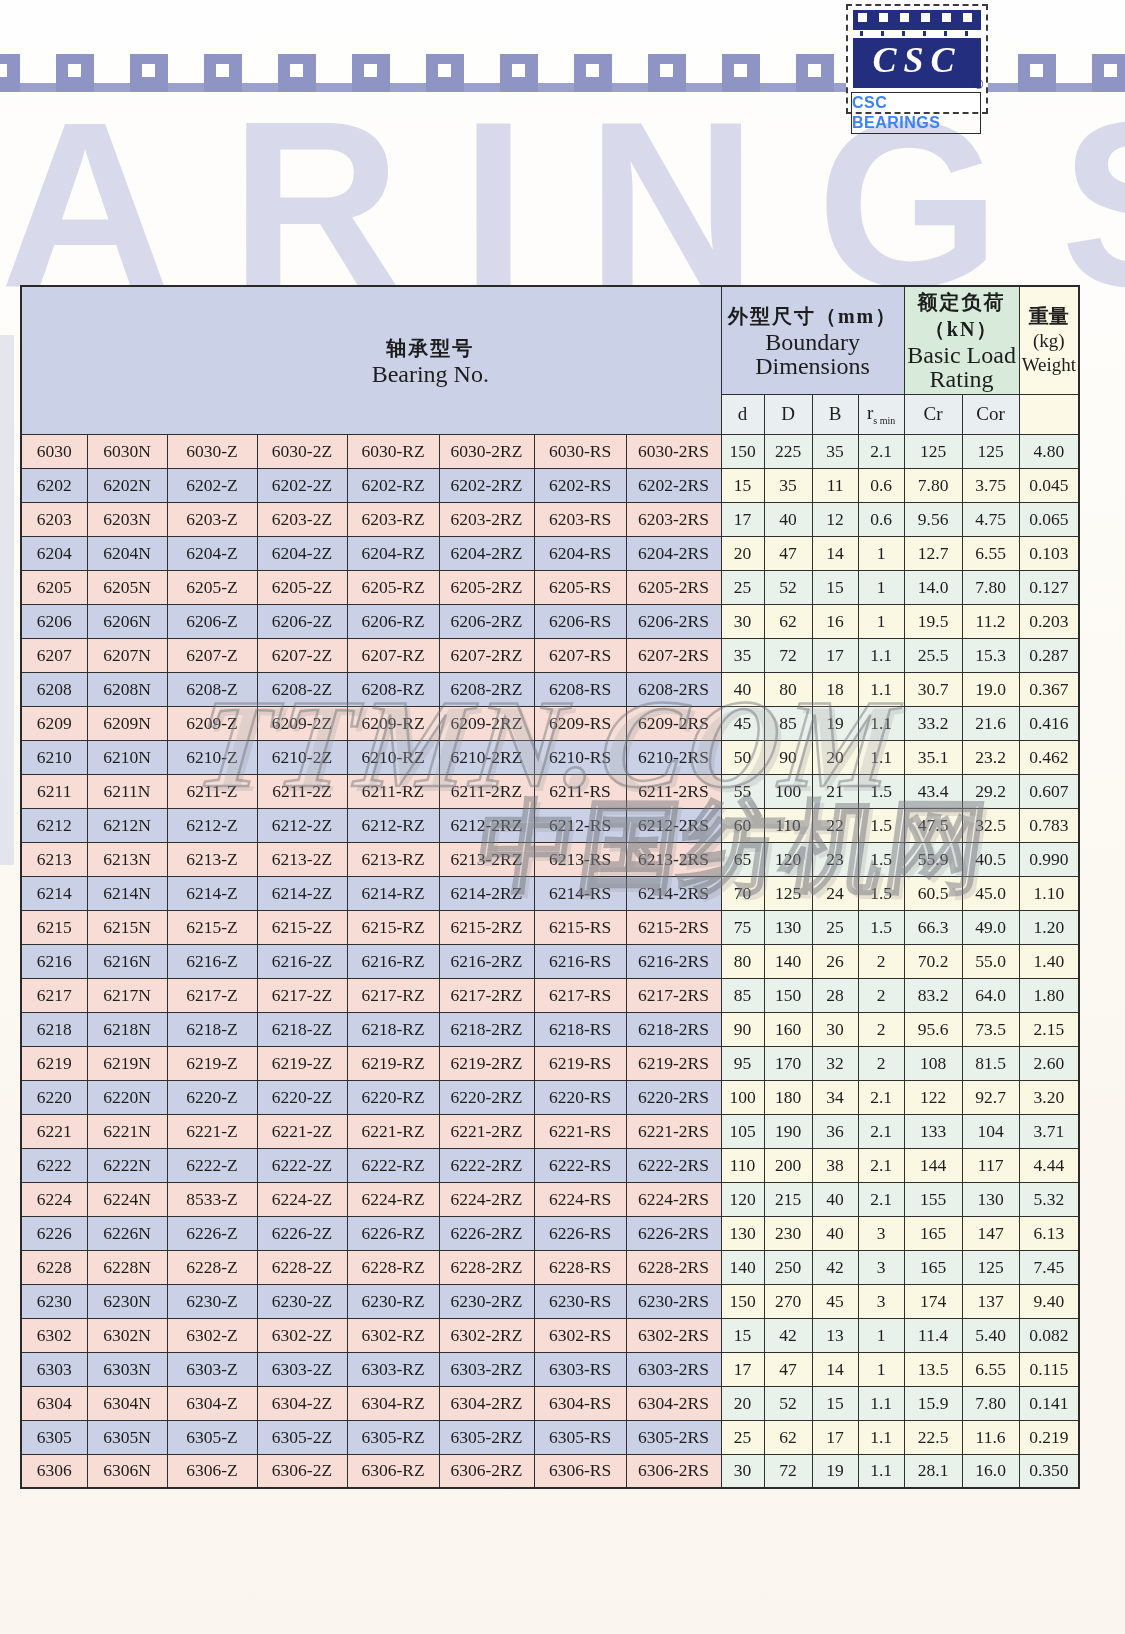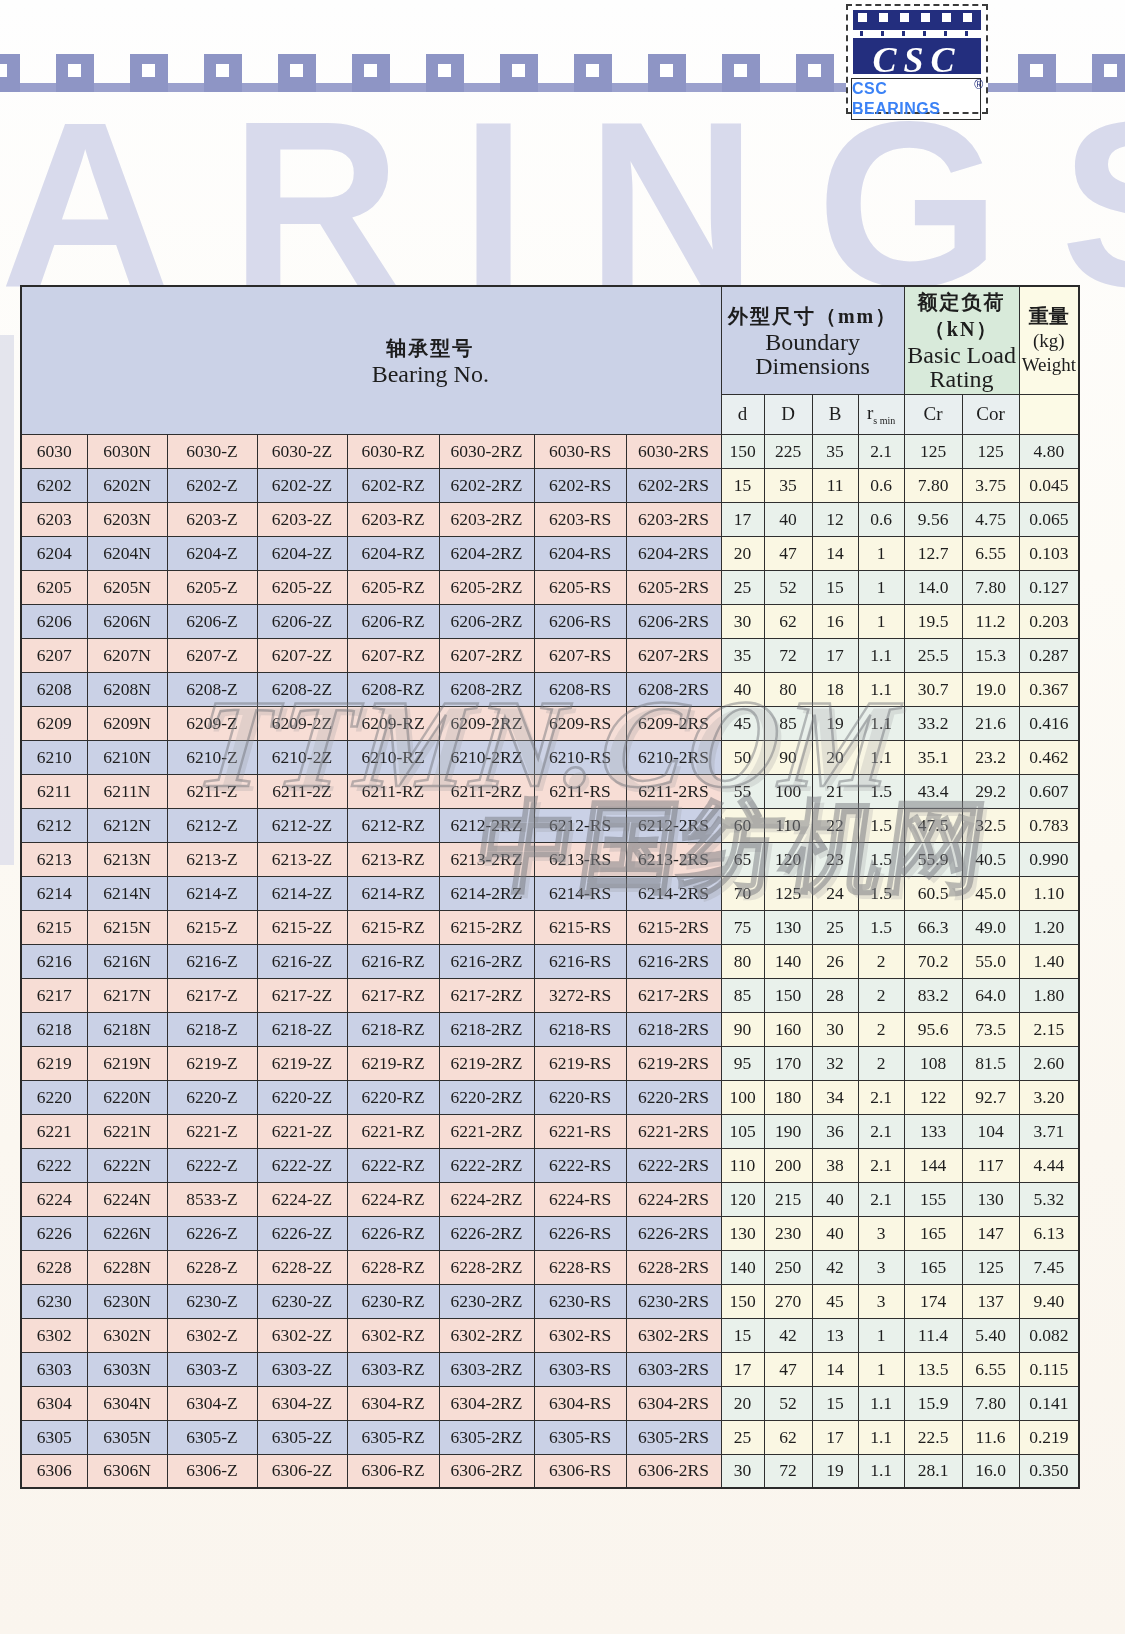--- a/index.html
+++ b/index.html
@@ -22,21 +22,21 @@
   .sq{position:absolute;top:54px;width:38px;height:38px;background:#8e95c5;}
   .sq::after{content:"";position:absolute;left:12px;top:10px;width:13px;height:13px;background:#ffffff;}
   
   .logo{position:absolute;left:846px;top:4px;width:142px;height:110px;background:#ffffff;
         border:2px dashed #3a3a3a;box-sizing:border-box;z-index:5;}
   .l-strip{position:relative;height:20px;margin:4px 5px 0 5px;background:#232e7e;}
   .l-strip::after{content:"";position:absolute;left:5px;right:5px;top:3px;height:9px;
         background:repeating-linear-gradient(90deg,#ffffff 0 9px,transparent 9px 21px);}
   .l-ticks{height:5px;margin:1px 12px 0 12px;
         background:repeating-linear-gradient(90deg,#232e7e 0 3px,transparent 3px 21px);}
-  .l-csc{position:relative;margin:2px 5px 0 5px;height:36px;background:#232e7e;
+  .l-csc{position:relative;margin:2px 5px 0 5px;height:50px;background:#232e7e;
         color:#ffffff;text-align:center;
         font:bold italic 36px/44px "Liberation Serif",serif;letter-spacing:7px;}
   .l-reg{position:absolute;right:3px;top:72px;font-size:12px;color:#232e7e;z-index:6;}
   .l-caption{margin:4px 5px 0 3px;border:1.5px solid #2a2a2a;
         font:bold 16px/20px "Liberation Sans",sans-serif;color:#3b82f6;letter-spacing:.5px;}
   
   table.tbl{
     position:absolute;left:20px;top:285px;width:1059px;z-index:2;
     border-collapse:collapse;table-layout:fixed;background:#ffffff;
     border:2.5px solid #2a2a2a;
@@ -432,21 +432,21 @@
       <td class="n">55.0</td>
       <td class="n">1.40</td>
     </tr>
         <tr class="rp">
       <td class="m">6217</td>
       <td class="m">6217N</td>
       <td class="m">6217-Z</td>
       <td class="m">6217-2Z</td>
       <td class="m">6217-RZ</td>
       <td class="m">6217-2RZ</td>
-      <td class="m">3272-RS</td>
+      <td class="m">6217-RS</td>
       <td class="m">6217-2RS</td>
       <td class="n">85</td>
       <td class="n">150</td>
       <td class="n">28</td>
       <td class="n">2</td>
       <td class="n">83.2</td>
       <td class="n">64.0</td>
       <td class="n">1.80</td>
     </tr>
         <tr class="rl">

